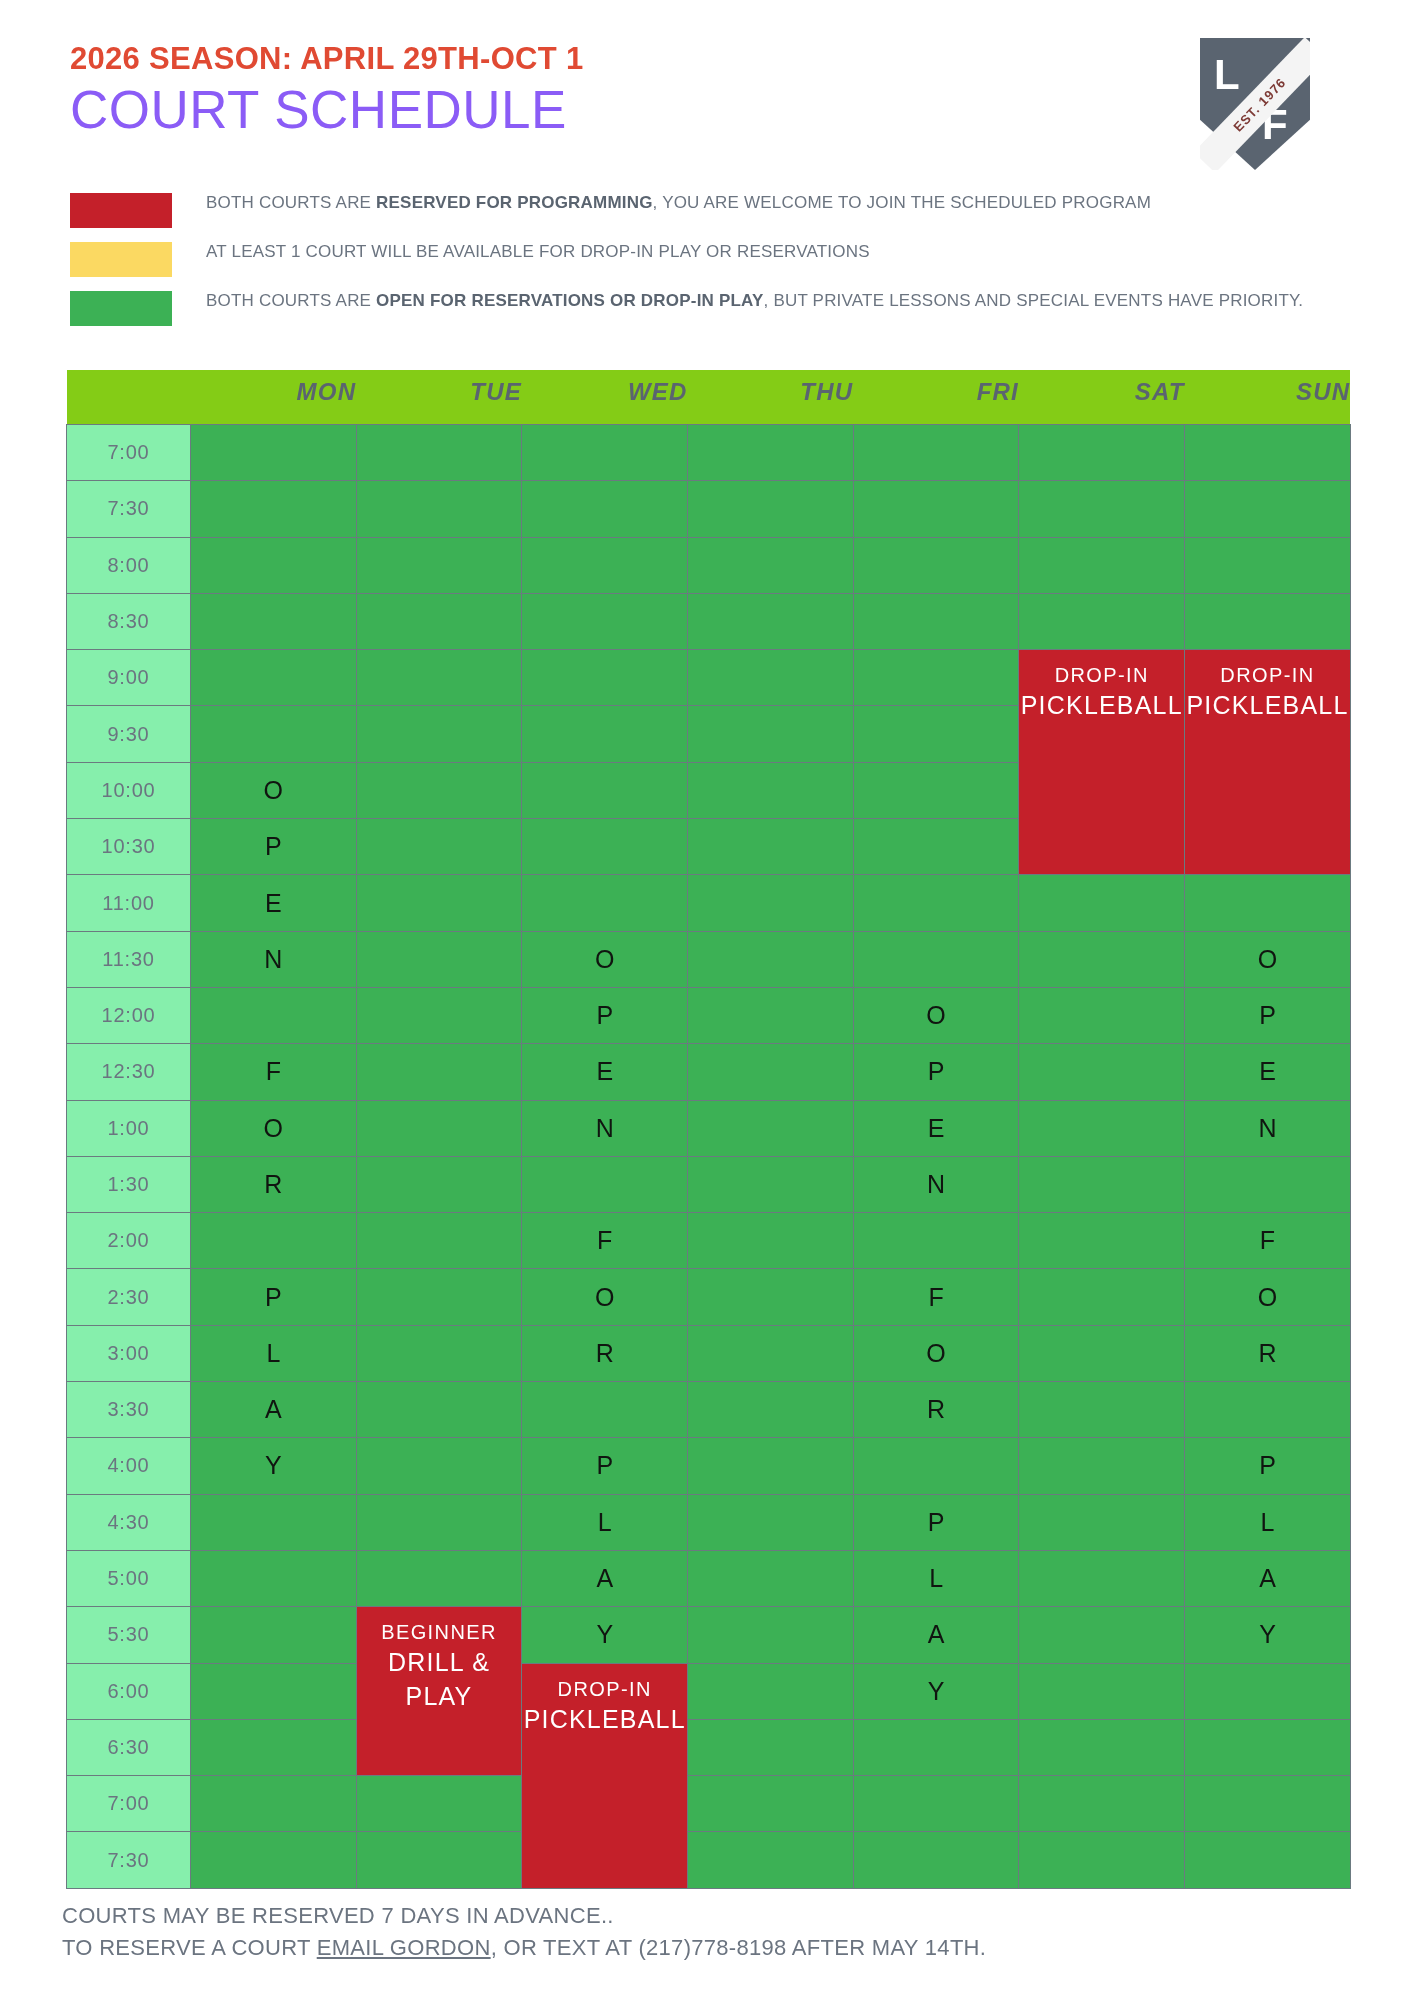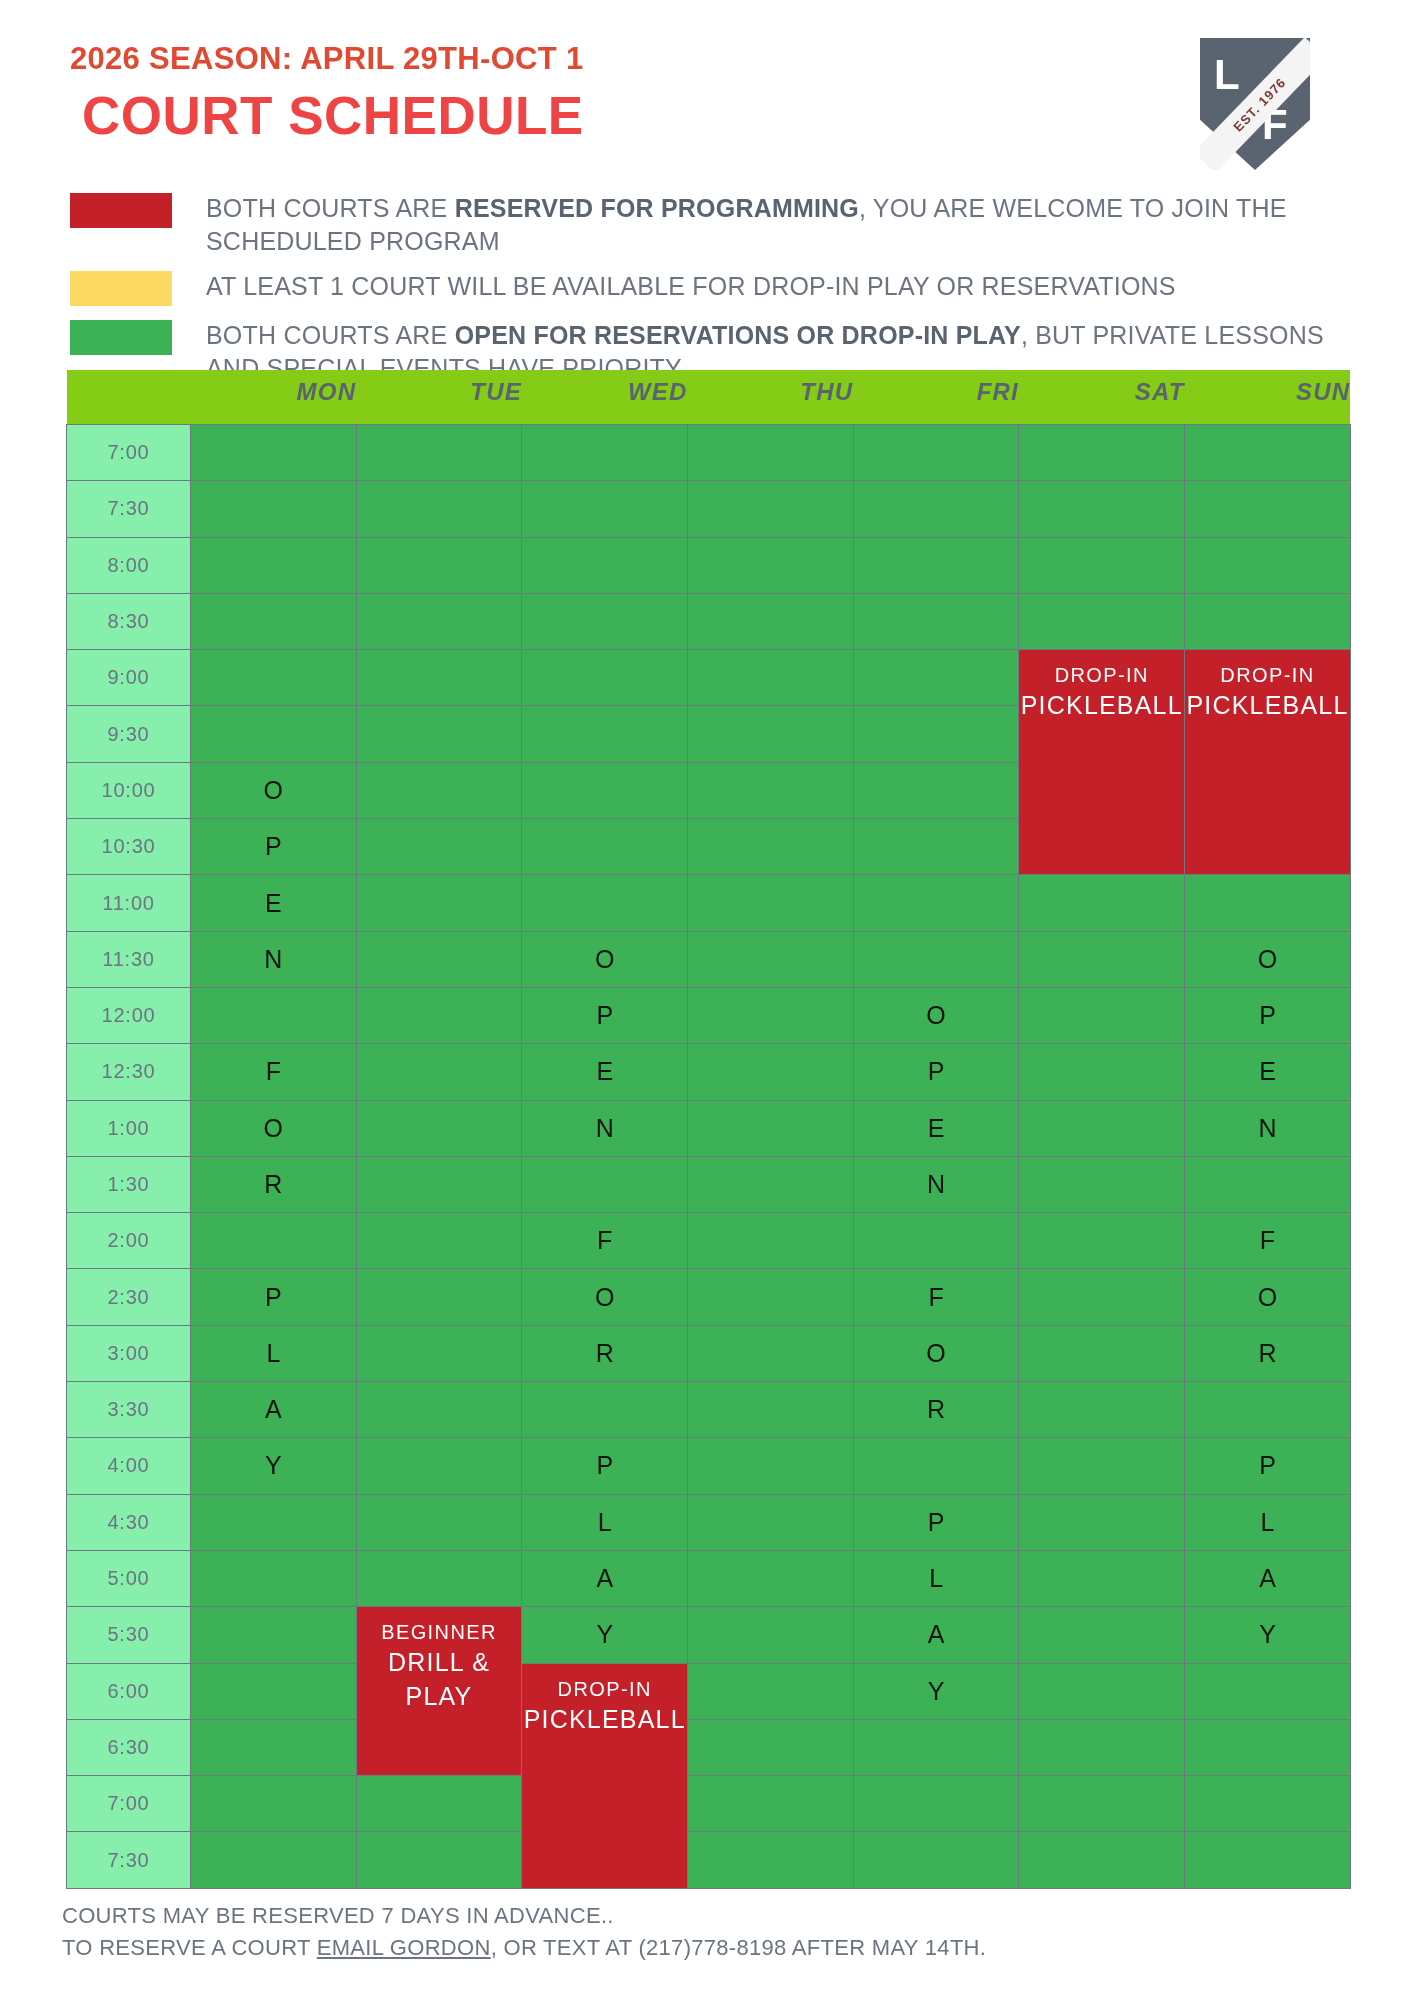--- a/index.html
+++ b/index.html
@@ -12,22 +12,22 @@
   }
   .page{position:relative;width:1414px;height:1605px;}
 
   
   .header{position:absolute;left:70px;top:42px;width:1280px;}
   .season{
     font-size:31px;font-weight:bold;letter-spacing:0.3px;
     color:#e04a33;line-height:1.1;margin:0 0 6px 0;
   }
   .title{
-    font-size:53px;font-weight:bold;letter-spacing:0.5px;
-    color:#ef4444;line-height:1.05;margin:12px;
+    font-size:53px;font-weight:normal;letter-spacing:0.5px;
+    color:#8b5cf6;line-height:1.05;margin:0;
   }
 
   
   .logo{position:absolute;left:1200px;top:38px;width:120px;height:140px;}
   .shield{position:relative;width:110px;height:132px;overflow:hidden;}
   .shield-body{
     position:absolute;left:0;top:0;width:110px;height:132px;
     background:#5a6470;
     clip-path:polygon(0% 0%,100% 0%,100% 62%,50% 100%,0% 62%);
   }
@@ -47,21 +47,21 @@
   .shield-f{left:62px;top:66px;}
 
   
   .legend{position:absolute;left:70px;top:192px;width:1290px;}
   .legend-row{display:flex;align-items:flex-start;margin-bottom:13px;}
   .swatch{width:102px;height:35px;flex:0 0 102px;margin-top:1px;}
   .sw-red{background:#c4202a;}
   .sw-yellow{background:#fbd962;}
   .sw-green{background:#3cb155;}
   .legend-text{
-    margin-left:34px;font-size:25px;line-height:1.30;
+    margin-left:34px;font-size:17px;line-height:1.30;
     color:#6b7480;letter-spacing:0.2px;max-width:1135px;
   }
   .legend-text b{font-weight:bold;color:#5a6470;}
 
   
   .grid-wrap{position:absolute;left:66px;top:370px;width:1284px;}
   table.sched{border-collapse:collapse;width:1284px;table-layout:fixed;}
   table.sched col.timecol{width:124px;}
   table.sched col.daycol{width:165.7px;}
   table.sched thead th{

